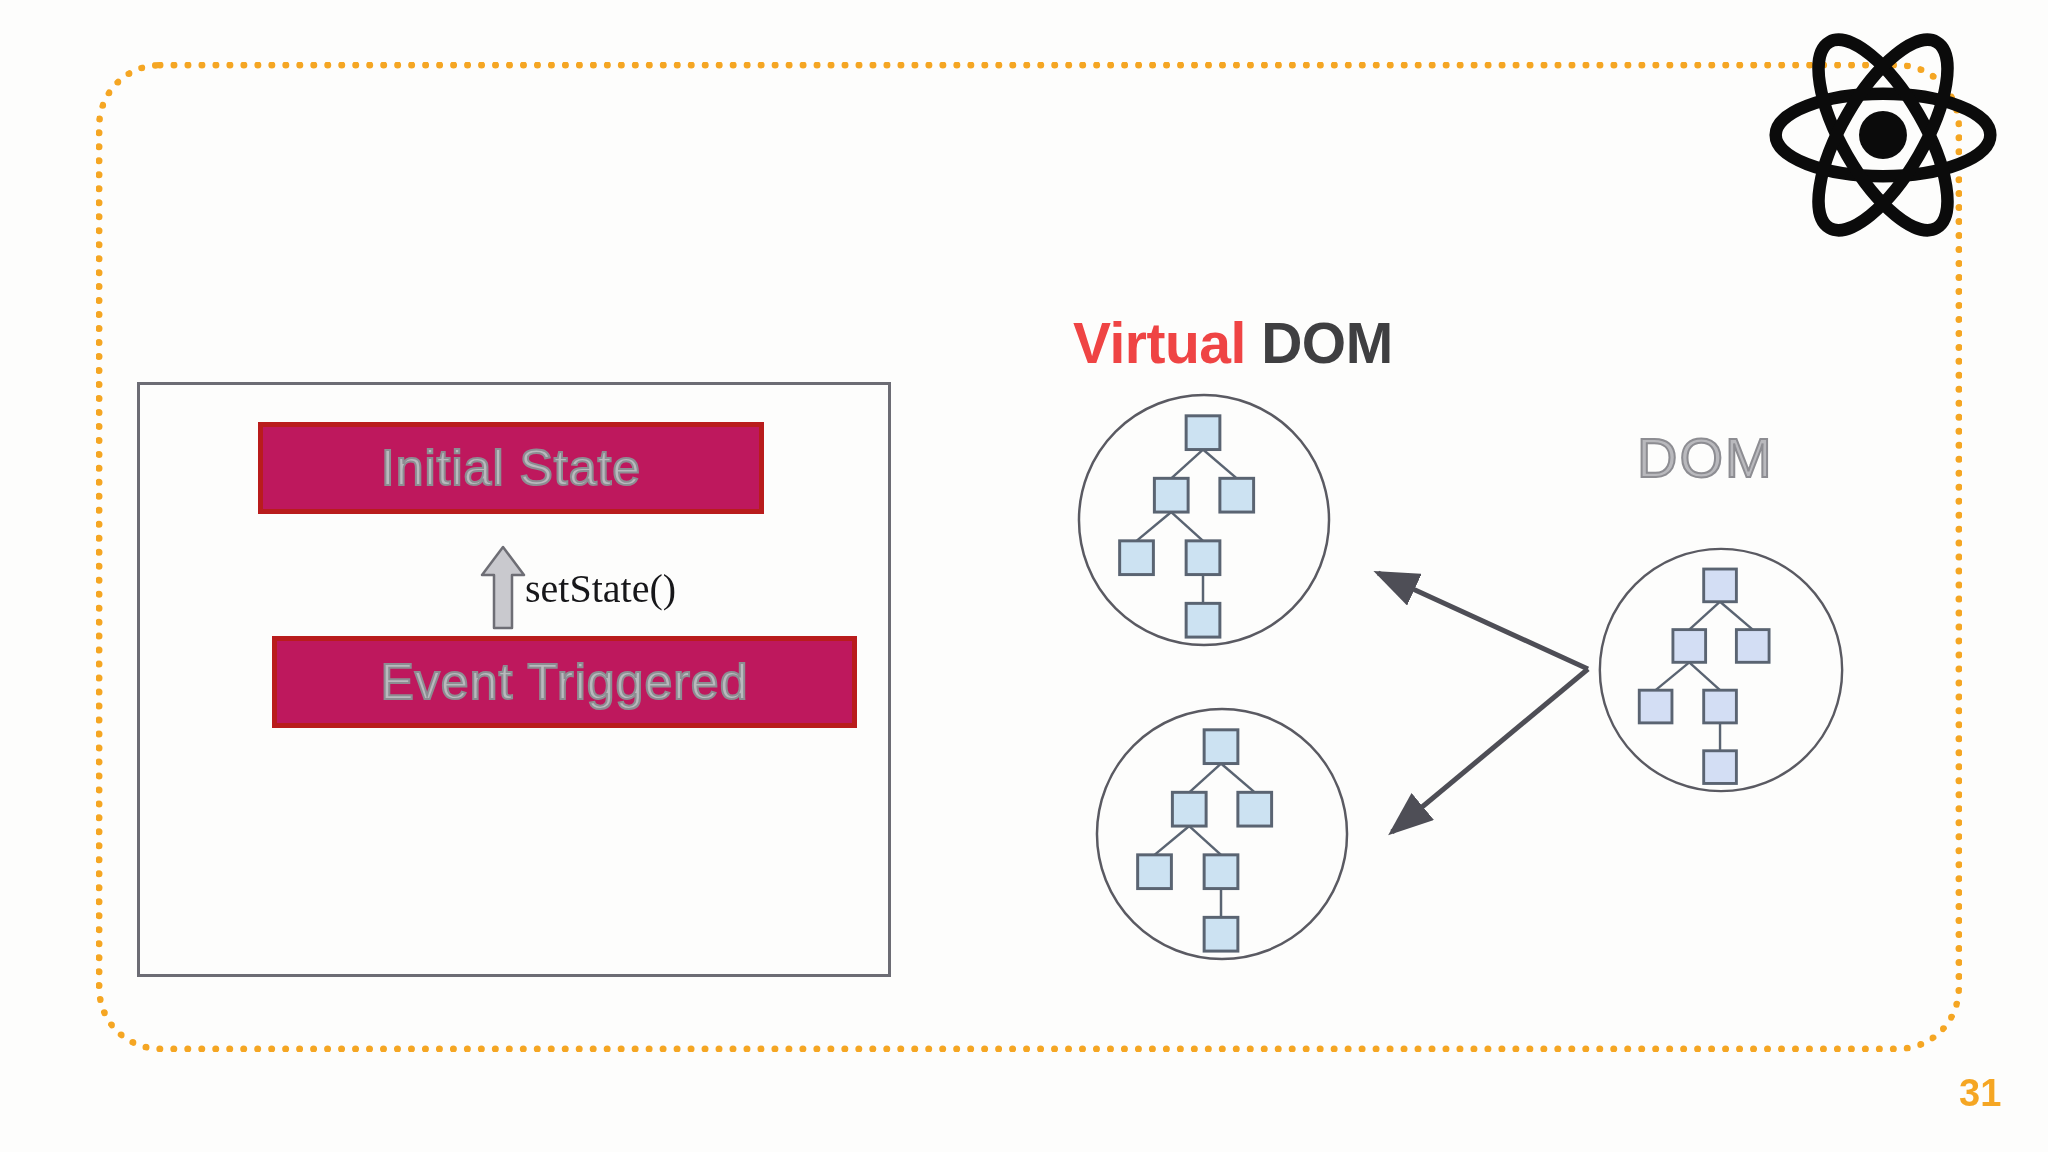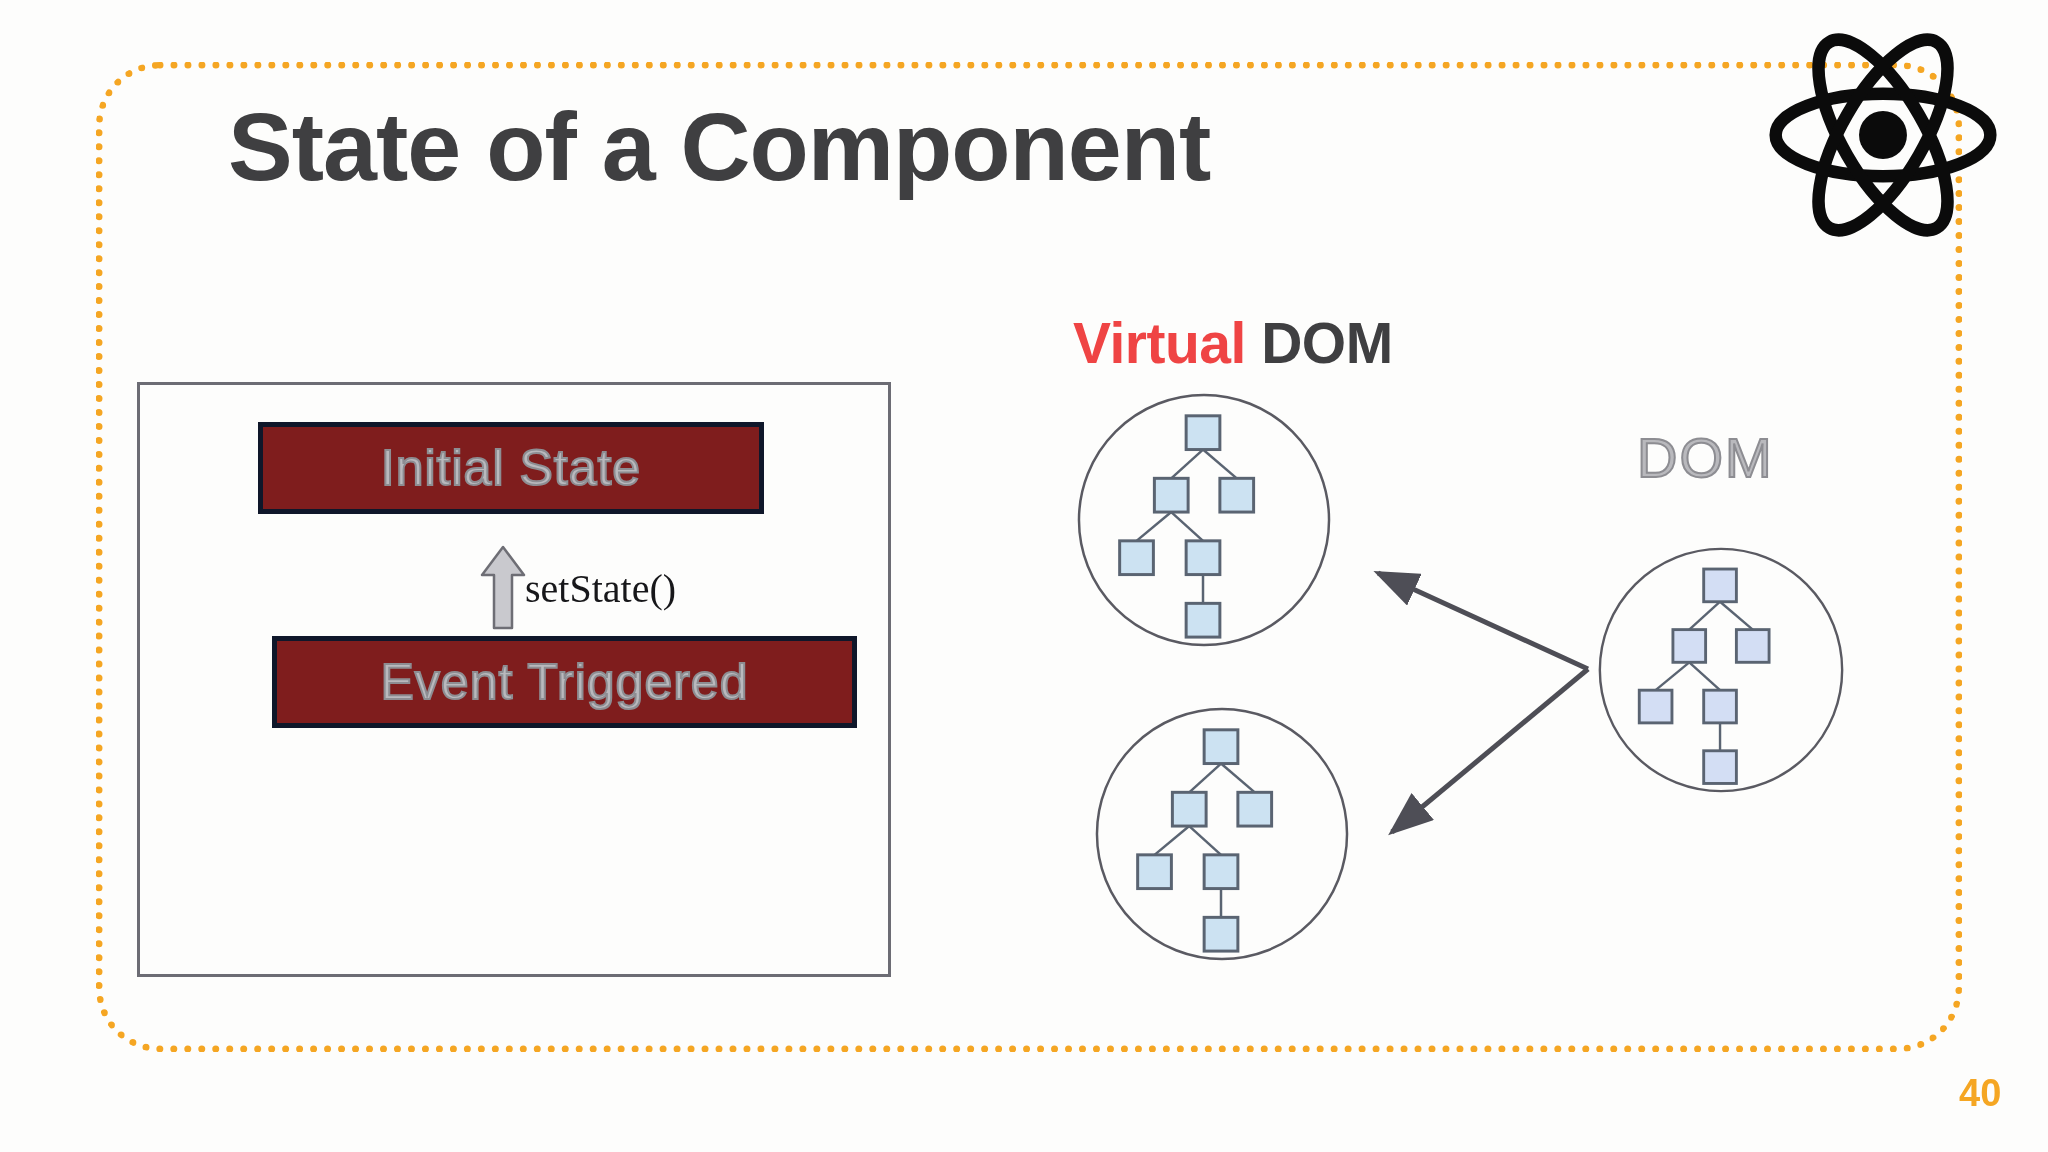--- a/index.html
+++ b/index.html
@@ -76,22 +76,22 @@
     width: 754px;
     height: 595px;
     border: 3px solid #6c6c74;
     background: transparent;
     box-sizing: border-box;
   }
 
   
   .state-box {
     position: absolute;
-    background: #7f1d1d;
-    border: 5px solid #0f172a;
+    background: #be185d;
+    border: 5px solid #b91c1c;
     box-sizing: border-box;
     display: flex;
     align-items: center;
     justify-content: center;
   }
   .state-box .label {
     font-size: 50px;
     letter-spacing: 1px;
   }
   #box-initial-state {
@@ -174,21 +174,20 @@
     color: #F5A623;
   }
 </style>
 </head>
 <body>
 
 <div id="slide">
 
   <div class="dotted-frame"></div>
 
-  <div class="slide-title">State of a Component</div>
 
   <svg class="react-logo" viewBox="0 0 240 220">
     <g fill="none" stroke="#0B0B0B" stroke-width="13">
       <ellipse cx="120" cy="110" rx="112" ry="43"></ellipse>
       <ellipse cx="120" cy="110" rx="112" ry="43" transform="rotate(60 120 110)"></ellipse>
       <ellipse cx="120" cy="110" rx="112" ry="43" transform="rotate(120 120 110)"></ellipse>
     </g>
     <circle cx="120" cy="110" r="25" fill="#0B0B0B"></circle>
   </svg>
 
@@ -274,15 +273,15 @@
   <svg class="arrows-layer" viewBox="0 0 2048 1152">
     <defs>
       <marker id="arrowhead" markerWidth="9" markerHeight="7" refX="8" refY="3.5" orient="auto">
         <polygon points="0 0, 9 3.5, 0 7" fill="#4E4E56"></polygon>
       </marker>
     </defs>
     <line x1="1588" y1="669" x2="1378" y2="573" stroke="#4E4E56" stroke-width="5" marker-end="url(#arrowhead)"></line>
     <line x1="1588" y1="669" x2="1392" y2="832" stroke="#4E4E56" stroke-width="5" marker-end="url(#arrowhead)"></line>
   </svg>
 
-  <div class="page-number">40</div>
+  <div class="page-number">31</div>
 
 </div>
 
 </body></html>

